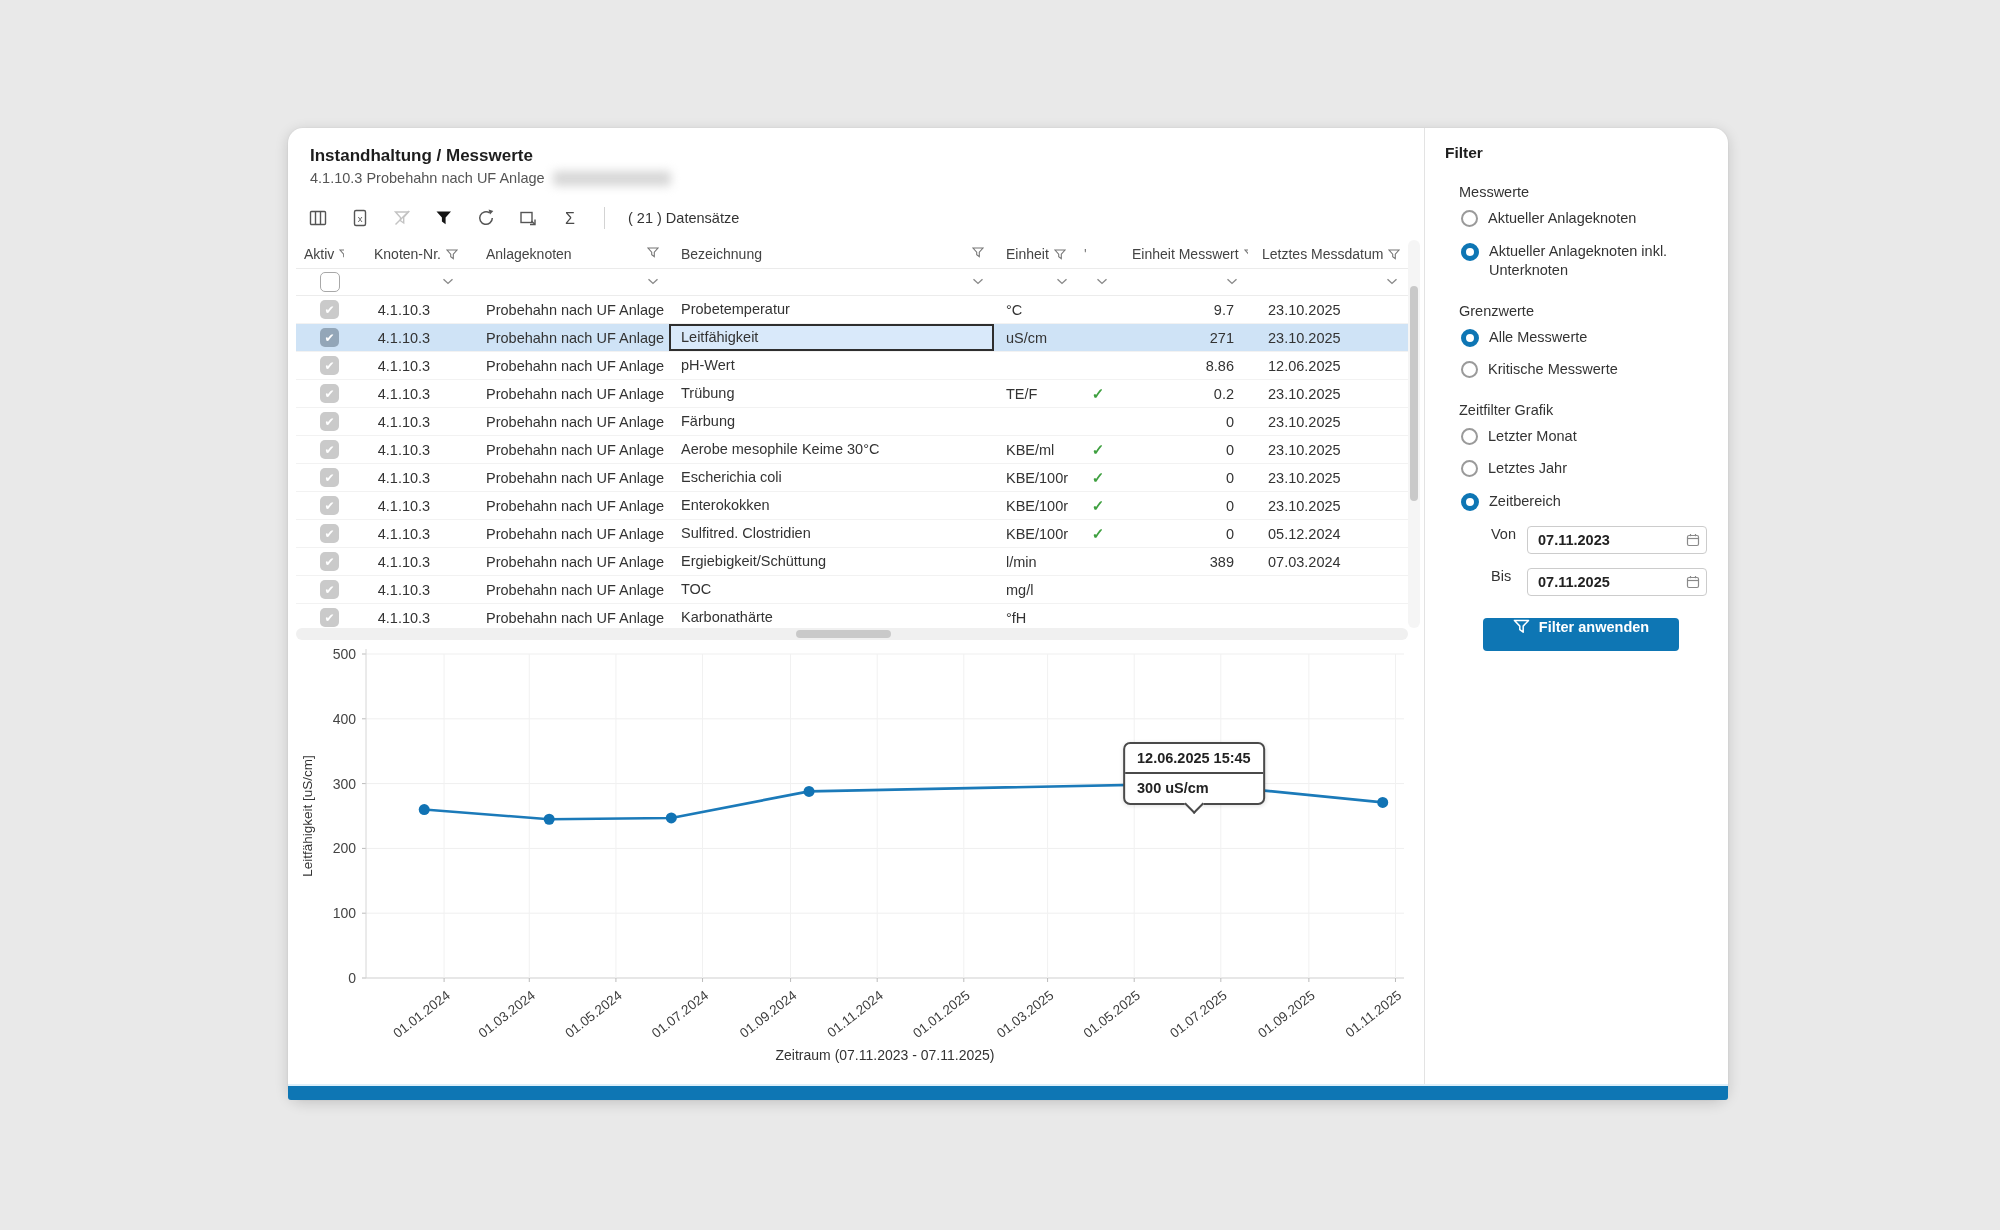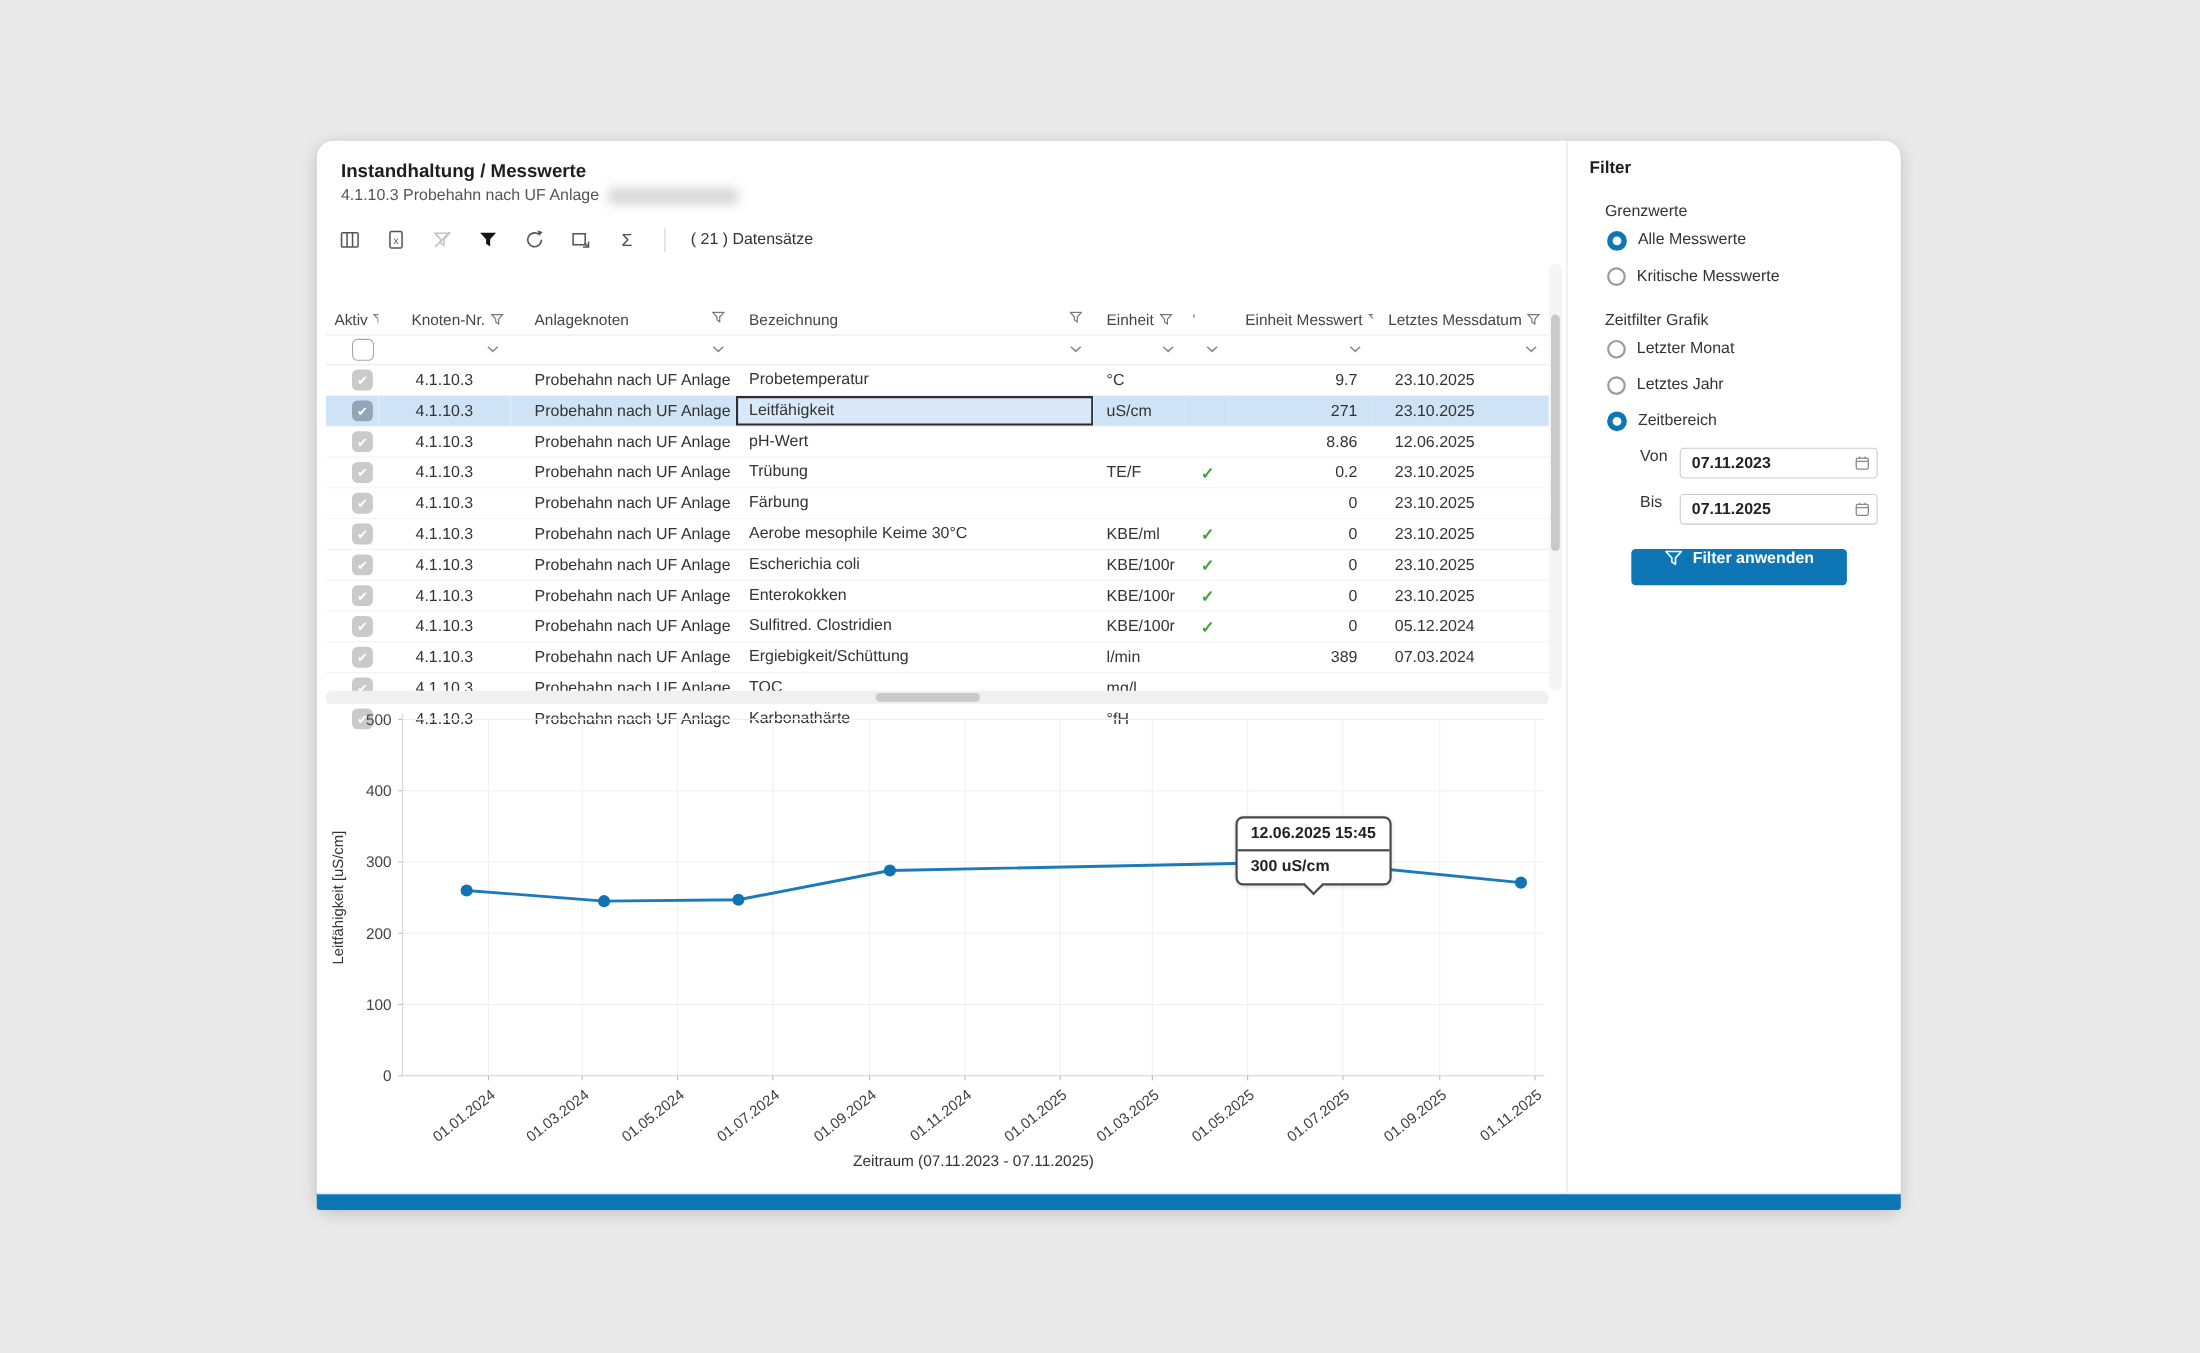--- a/index.html
+++ b/index.html
@@ -12,21 +12,21 @@
   .psub{position:absolute;left:22px;top:42px;font-size:14.5px;color:#555;display:flex;align-items:center;gap:8px;}
   .redacted{display:inline-block;width:118px;height:15px;background:#d7d7d7;border-radius:3px;filter:blur(5px);}
   
   .toolbar{position:absolute;left:18px;top:74px;height:32px;display:flex;align-items:center;gap:19px;}
   .tbicon{width:23px;height:23px;display:inline-flex;align-items:center;justify-content:center;cursor:pointer;}
   .tbicon svg{width:22px;height:22px;}
   .tbdivider{width:1px;height:22px;background:#d3d3d3;margin:0 4px;}
   .rcount{font-size:14.5px;color:#333;}
   
   .tablewrap{position:absolute;left:8px;top:112px;width:1124px;height:400px;}
-  .gridclip{width:1112px;height:388px;overflow:hidden;margin-top:36px;}
+  .gridclip{width:1112px;height:388px;overflow:hidden;}
   table{border-collapse:collapse;table-layout:fixed;width:1112px;font-size:14.5px;color:#333;}
   th{font-weight:normal;font-size:14px;color:#444;text-align:left;height:26px;border-bottom:1px solid #ebebeb;position:relative;white-space:nowrap;overflow:hidden;cursor:pointer;}
   td{height:25px;border-bottom:1px solid #f2f2f2;white-space:nowrap;overflow:hidden;}
   th.c0{padding-left:8px;} th.c1{padding-left:30px;} th.c2{padding-left:22px;} th.c3{padding-left:12px;}
   th.c4{padding-left:12px;} th.c5{padding-left:6px;color:#777;} th.c6{padding-left:14px;} th.c7{padding-left:14px;}
   td.c0{padding-left:24px;} td.c1{text-align:center;} td.c2{padding-left:22px;} td.c3{padding:0;}
   td.c3 .beztxt{display:block;padding-left:12px;line-height:25px;}
   td.c4{padding-left:12px;} td.c5{text-align:center;} td.c6{text-align:right;padding-right:14px;} td.c7{padding-left:20px;}
   .fun{display:inline-block;vertical-align:-1px;margin-left:5px;}
   th.c2 .fun, th.c3 .fun{position:absolute;right:10px;top:7px;margin:0;}
@@ -464,20 +464,31 @@
         <div class="t2">300 uS/cm</div>
       </div>
     </div>
 
   </div>
 
   <aside class="filterpanel">
     <div class="ftitle">Filter</div>
     <div id="fgroups">
         <div class="fgroup">
+          <div class="glabel">Messwerte</div>
+          <div class="ropt">
+            <span class="radio"></span>
+            <span class="rlab">Aktueller Anlageknoten</span>
+          </div>
+          <div class="ropt">
+            <span class="radio on"></span>
+            <span class="rlab">Aktueller Anlageknoten inkl. Unterknoten</span>
+          </div>
+        </div>
+        <div class="fgroup">
           <div class="glabel">Grenzwerte</div>
           <div class="ropt">
             <span class="radio on"></span>
             <span class="rlab">Alle Messwerte</span>
           </div>
           <div class="ropt">
             <span class="radio"></span>
             <span class="rlab">Kritische Messwerte</span>
           </div>
         </div>

